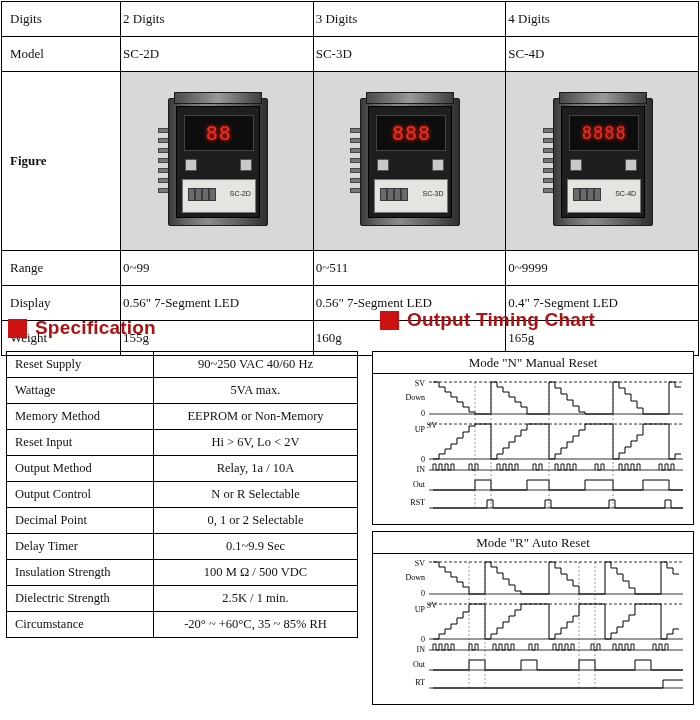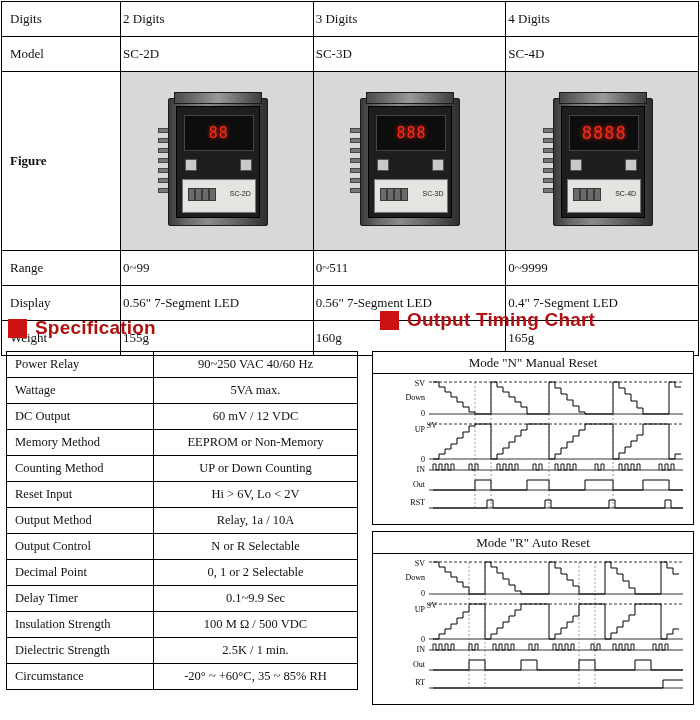--- a/index.html
+++ b/index.html
@@ -74,21 +74,21 @@
     position:absolute;left:7px;top:8px;
     width:68px;height:34px;
     background:#0d0d0d;
     border:1px solid #444;
     display:flex;align-items:center;justify-content:center;
     gap:3px;
   }
   .seg{
     color:#ff2a1a;
     font-family:"DejaVu Sans Mono", monospace;
-    font-size:15px;
+    font-size:20px;
     line-height:20px;
     letter-spacing:1px;
     text-shadow:0 0 4px #ff2a1a;
   }
   .dev-mid{
     position:absolute;left:5px;top:48px;
     width:72px;height:22px;
   }
   .mid-btn{
     position:absolute;top:4px;width:10px;height:10px;
@@ -314,38 +314,30 @@
   </div>
 
   <div class="sec-head" style="left:380px;top:308px;">
     <span class="sec-sq"></span>
     <span class="sec-title">Output Timing Chart</span>
   </div>
 
   <table class="spec">
     <tbody>
         <tr>
-          <td class="k">Power Relay</td>
+          <td class="k">Reset Supply</td>
           <td class="v">90~250 VAC 40/60 Hz</td>
         </tr>
     <tr>
           <td class="k">Wattage</td>
           <td class="v">5VA max.</td>
         </tr>
     <tr>
-          <td class="k">DC Output</td>
-          <td class="v">60 mV / 12 VDC</td>
-        </tr>
-    <tr>
           <td class="k">Memory Method</td>
           <td class="v">EEPROM or Non-Memory</td>
-        </tr>
-    <tr>
-          <td class="k">Counting Method</td>
-          <td class="v">UP or Down Counting</td>
         </tr>
     <tr>
           <td class="k">Reset Input</td>
           <td class="v">Hi &gt; 6V, Lo &lt; 2V</td>
         </tr>
     <tr>
           <td class="k">Output Method</td>
           <td class="v">Relay, 1a / 10A</td>
         </tr>
     <tr>

